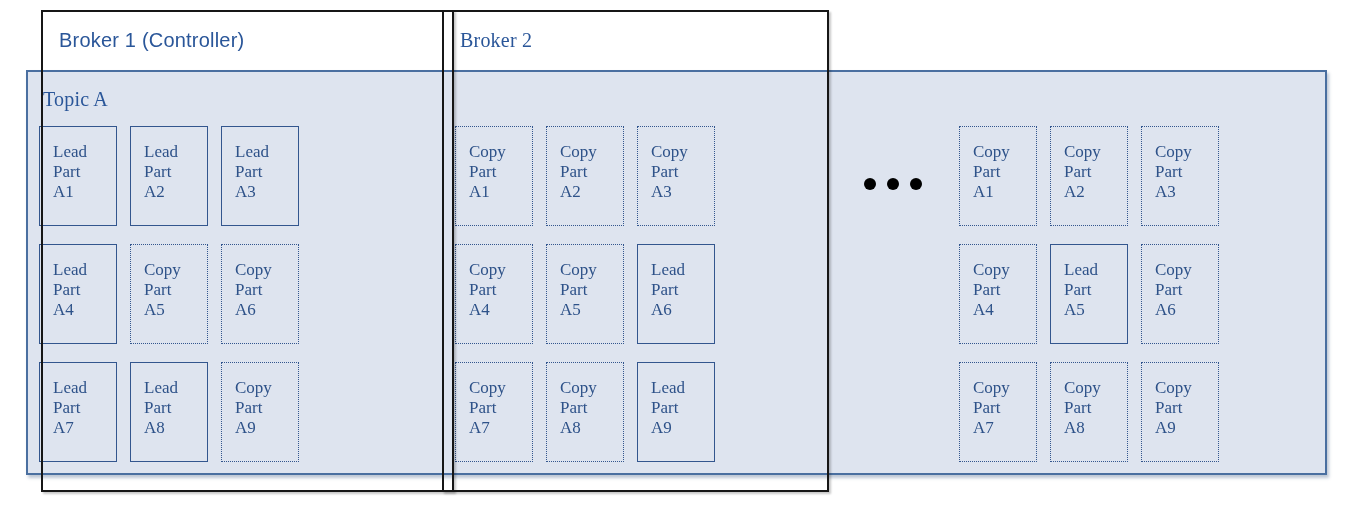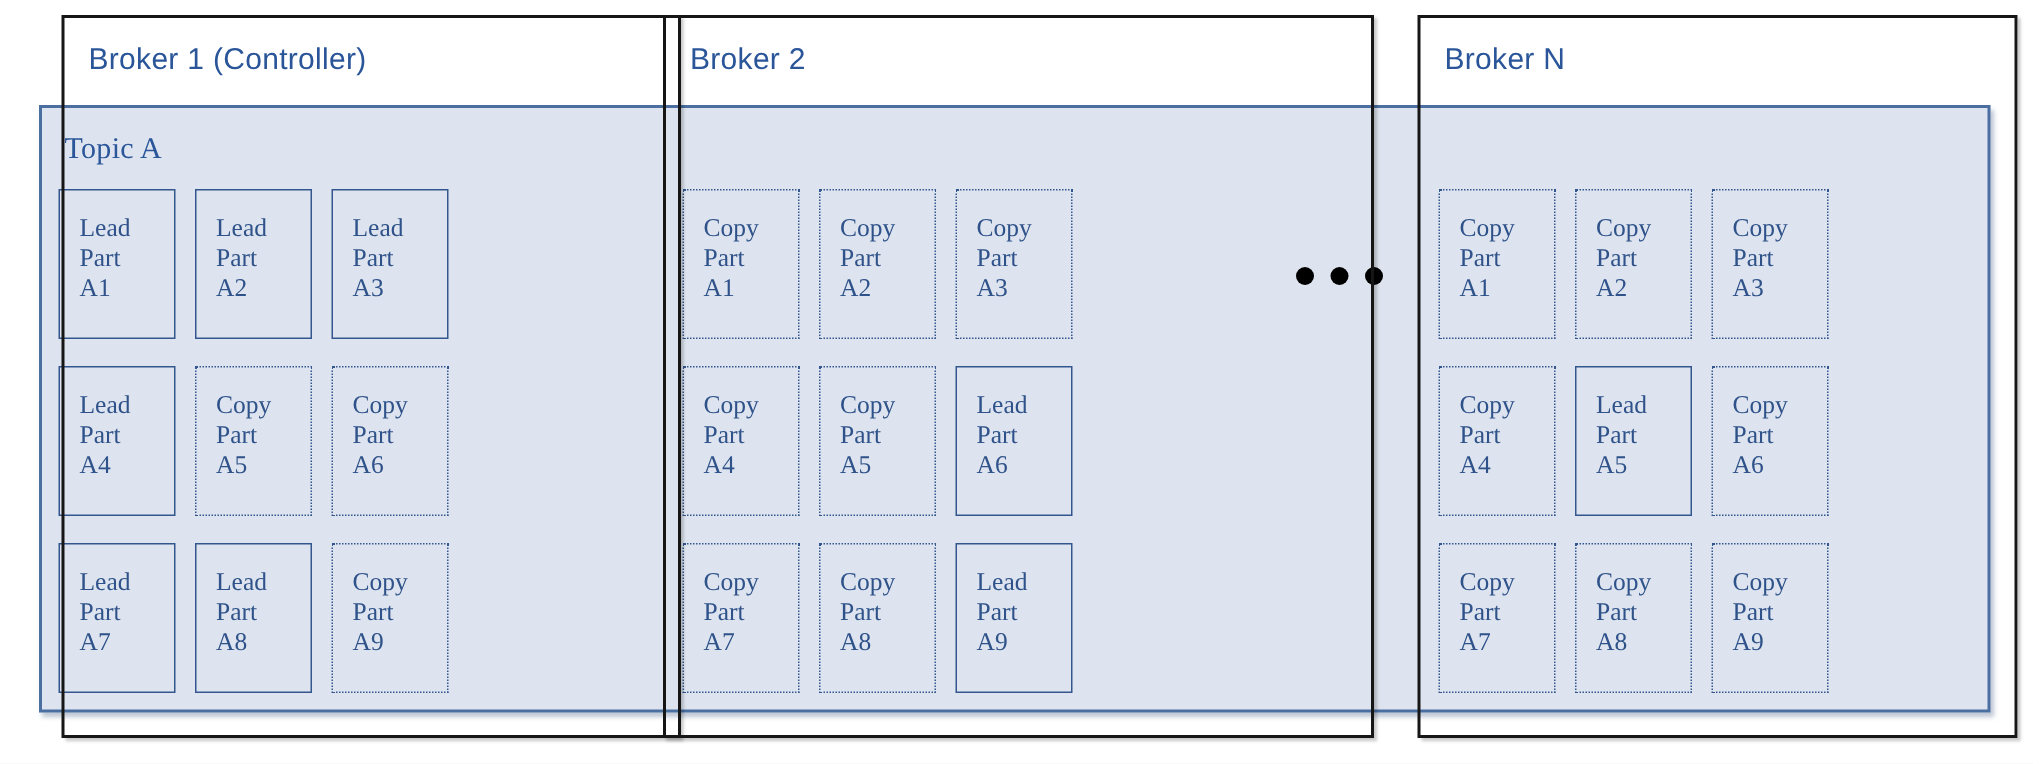--- a/index.html
+++ b/index.html
@@ -36,21 +36,21 @@
 
   
   .broker{
     position:absolute;top:10px;height:482px;
     border:2px solid var(--broker-border);
     box-sizing:border-box;background:transparent;
     box-shadow:2px 2px 2px rgba(0,0,0,0.22);
     z-index:2;pointer-events:none;
   }
   .broker-1{left:9px;width:413px;margin-left:32px;}
-  .broker-2{left:442px;width:474px;}
+  .broker-2{left:442px;width:387px;font-family:Liberation Serif, serif;}
   .broker-n{left:945px;width:400px;}
   .broker-title{
     position:absolute;left:16px;top:15px;
     font-size:20px;line-height:26px;color:var(--text-blue);
     letter-spacing:0.2px;white-space:nowrap;
   }
 
   
   .grid{
     position:absolute;top:54px;
@@ -241,17 +241,14 @@
       </div>
     </div>
   </div>
 
   <div class="broker broker-1">
     <div class="broker-title">Broker 1 (Controller)</div>
   </div>
   <div class="broker broker-2">
     <div class="broker-title">Broker 2</div>
   </div>
-  <div class="broker broker-n">
-    <div class="broker-title">Broker N</div>
-  </div>
 
 </div>
 
 </body></html>

